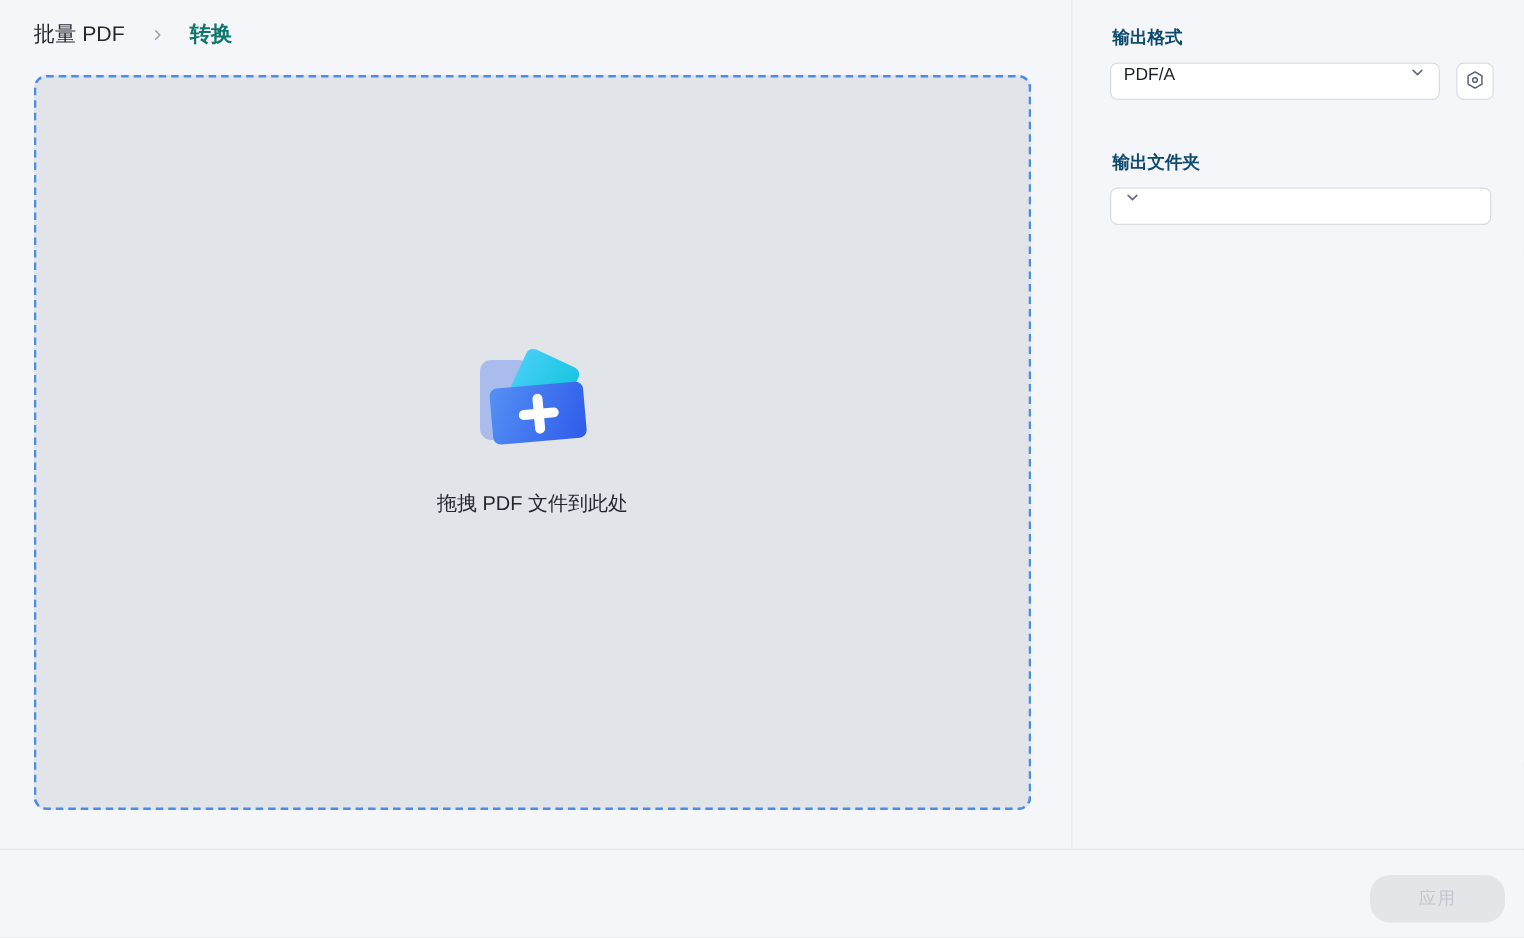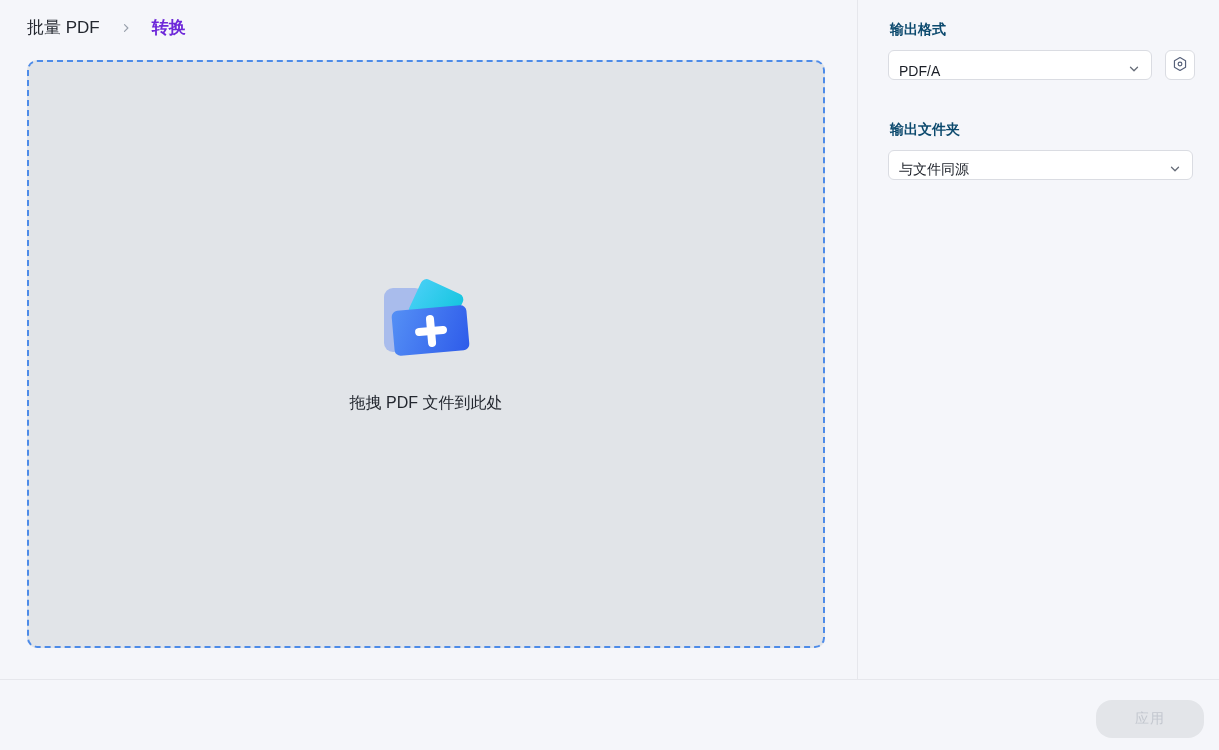--- a/index.html
+++ b/index.html
@@ -12,21 +12,21 @@
   }
 
   
   .breadcrumb {
     position: absolute; left: 27px; top: 15px;
     display: flex; align-items: center; gap: 20px;
     font-size: 17px; line-height: 26px;
   }
   .bc-parent { color: #23272F; cursor: pointer; }
   .bc-sep { display: flex; align-items: center; }
-  .bc-current { font-weight: 700; color: #6d28d9; }
+  .bc-current { font-weight: 700; color: #0f766e; }
 
   
   .dropzone {
     position: absolute; left: 27px; top: 60px;
     width: 798px; height: 588px;
     background: var(--dropzone-bg, #E1E4E8);
     border: 2px dashed var(--dropzone-border, #4D8BE8);
     border-radius: 10px;
     display: flex; flex-direction: column;
     align-items: center; justify-content: center;
@@ -89,21 +89,21 @@
 
   
   .panel-label { position: absolute; font-size: 14px; font-weight: 700; color: #0c4a6e; }
   .lbl-format { left: 890px; top: 21px; }
   .lbl-folder { left: 890px; top: 121px; }
 
   .select {
     position: absolute; height: 30px;
     background: #FFFFFF;
     border: 1px solid #DADCE2; border-radius: 6px;
-    display: flex; align-items: flex-end;
+    display: flex; align-items: flex-start;
     padding: 0 10px;
     font-size: 14px; color: #1B1F27;
     cursor: pointer;
   }
   .select .sel-value { flex: 1; white-space: nowrap; overflow: hidden; }
   .sel-format { left: 888px; top: 50px; width: 264px; }
   .sel-folder { left: 888px; top: 150px; width: 305px; }
 
   .gear-btn {
     position: absolute; left: 1165px; top: 50px;
@@ -164,21 +164,20 @@
   <span>
     <svg width="18" height="18" viewBox="0 0 24 24">
         <path d="M12 3.4l7.4 4.3v8.6L12 20.6l-7.4-4.3V7.7z" fill="none" stroke="#57617A" stroke-width="1.6" stroke-linejoin="round"></path>
         <circle cx="12" cy="12" r="2.5" fill="none" stroke="#57617A" stroke-width="1.6"></circle>
       </svg>
   </span>
 </button>
 
 <div class="panel-label lbl-folder">输出文件夹</div>
 <div class="select sel-folder">
-  <span class="sel-value">与文件同源</span>
   <span>
     <svg width="14" height="14" viewBox="0 0 16 16">
         <path d="M4 6l4 4 4-4" fill="none" stroke="#666C78" stroke-width="1.5" stroke-linecap="round" stroke-linejoin="round"></path>
       </svg>
   </span>
 </div>
 
 <div class="h-divider"></div>
 
 <button class="apply-btn" disabled="">应用</button>

